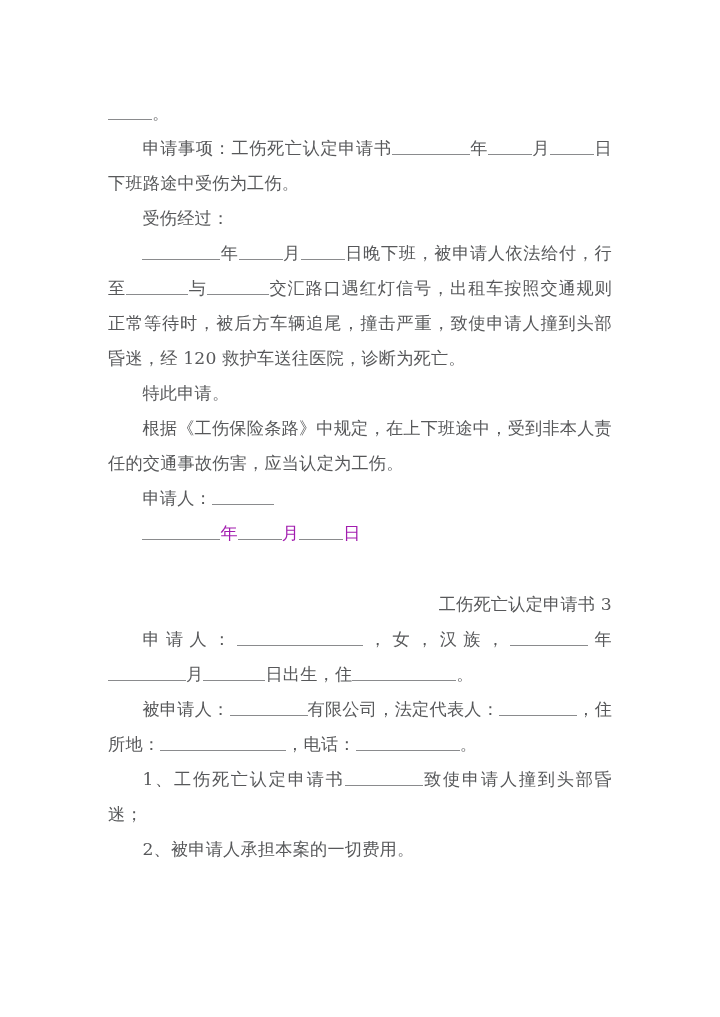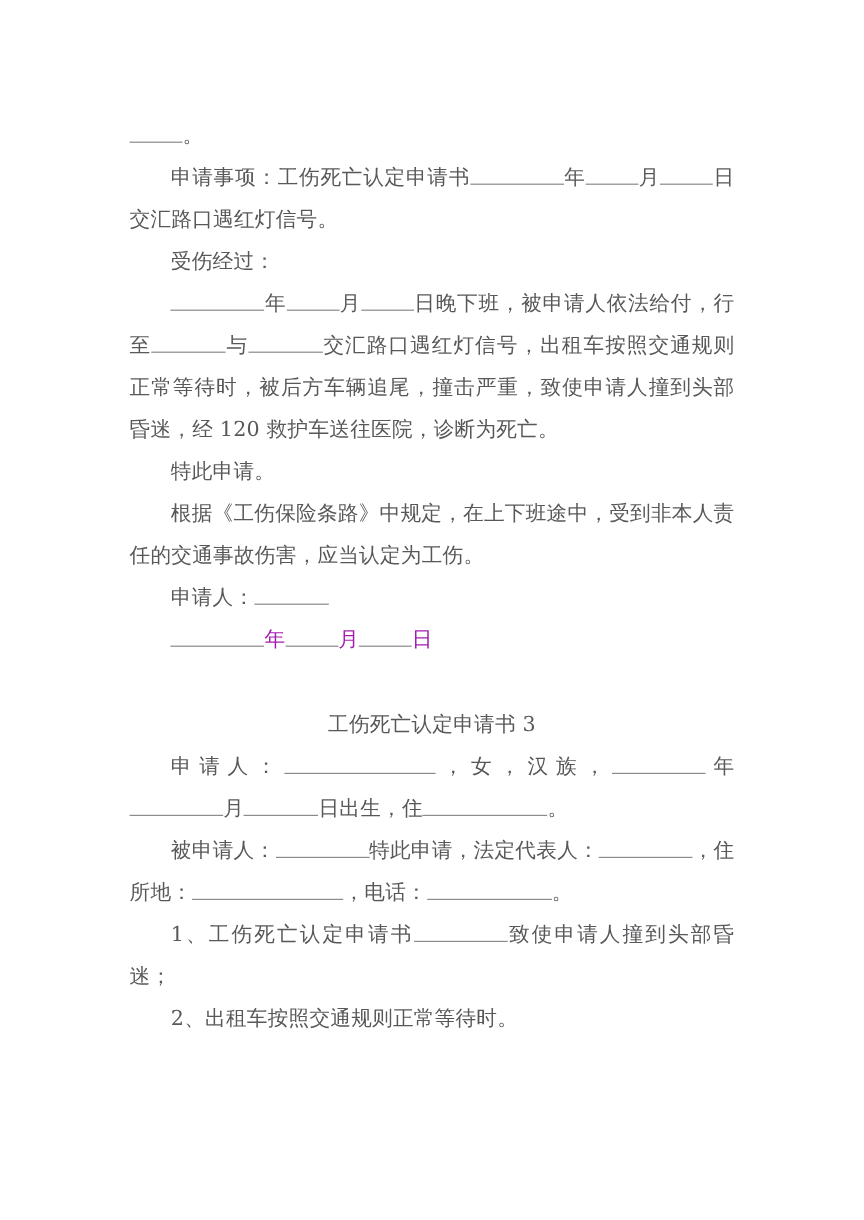--- a/index.html
+++ b/index.html
@@ -41,21 +41,21 @@
   .para.noindent {
     text-indent: 0;
   }
   
   .section-heading {
     font-size: 17.2px;
     line-height: 35px;
     color: #57585a;
     text-indent: 0;
     margin: 0;
-    text-align: center;
+    text-align: right;
     letter-spacing: 0.2px;
   }
   .gap-block { height: 36px; }
 
   
   .blank {
     display: inline-block;
     border-bottom: 1px solid #8a8b8d;
     vertical-align: baseline;
     height: 1.02em;
@@ -79,41 +79,41 @@
   .num { font-family: "DejaVu Serif", "Liberation Serif", serif; }
 </style>
 </head>
 <body>
 
 <div class="page">
   <div class="doc-body">
 
     <p class="para noindent"><span class="blank w-sm"></span><span>。</span></p>
 
-    <p class="para indent"><span>申请事项：</span><span>工伤死亡认定申请书</span><span class="blank w-lg"></span><span>年</span><span class="blank w-sm"></span><span>月</span><span class="blank w-sm"></span><span>日</span><span>交汇路口遇红灯信号。</span></p>
+    <p class="para indent"><span>申请事项：</span><span>工伤死亡认定申请书</span><span class="blank w-lg"></span><span>年</span><span class="blank w-sm"></span><span>月</span><span class="blank w-sm"></span><span>日</span><span>下班路途中受伤为工伤。</span></p>
 
     <p class="para indent">受伤经过：</p>
 
     <p class="para indent"><span class="blank w-lg"></span><span>年</span><span class="blank w-sm"></span><span>月</span><span class="blank w-sm"></span><span>日</span><span>晚下班，被申请人依法给付，行至</span><span class="blank w-md"></span><span>与</span><span class="blank w-md"></span><span>交汇路口遇红灯信号，出租车按照交通规则正常等待时，被后方车辆追尾，撞击严重，致使申请人撞到头部昏迷，经 120 救护车送往医院，诊断为死亡。</span></p>
 
     <p class="para indent">特此申请。</p>
 
     <p class="para indent"><span>根据《</span><span>工伤保险条路</span><span>》中规定，在上下班途中，受到非本人责任的交通事故伤害，应当认定为工伤。</span></p>
 
     <p class="para indent"><span>申请人：</span><span class="blank w-md"></span></p>
 
     <p class="sign-line"><span class="blank w-lg"></span><span>年</span><span class="blank w-sm"></span><span>月</span><span class="blank w-sm"></span><span>日</span></p>
 
     <div class="gap-block"></div>
 
     <p class="section-heading">工伤死亡认定申请书 3</p>
 
     <p class="para indent"><span>申请人：</span><span class="blank w-xxl"></span><span>，女，汉族，</span><span class="blank w-lg"></span><span>年</span><span class="blank w-lg"></span><span>月</span><span class="blank w-md"></span><span>日出生，住</span><span class="blank w-xl"></span><span>。</span></p>
 
-    <p class="para indent"><span>被申请人：</span><span class="blank w-lg"></span><span>特此申请，法定代表人：</span><span class="blank w-lg"></span><span>，住所地：</span><span class="blank w-xxl"></span><span>，电话：</span><span class="blank w-xl"></span><span>。</span></p>
+    <p class="para indent"><span>被申请人：</span><span class="blank w-lg"></span><span>有限公司，法定代表人：</span><span class="blank w-lg"></span><span>，住所地：</span><span class="blank w-xxl"></span><span>，电话：</span><span class="blank w-xl"></span><span>。</span></p>
 
 
     <p class="para indent"><span class="num">1、</span><span>工伤死亡认定申请书</span><span class="blank w-lg"></span><span>致使申请人撞到头部昏迷；</span></p>
 
-    <p class="para indent"><span class="num">2、</span><span>出租车按照交通规则正常等待时。</span></p>
+    <p class="para indent"><span class="num">2、</span><span>被申请人承担本案的一切费用。</span></p>
 
   </div>
 </div>
 
 </body></html>

